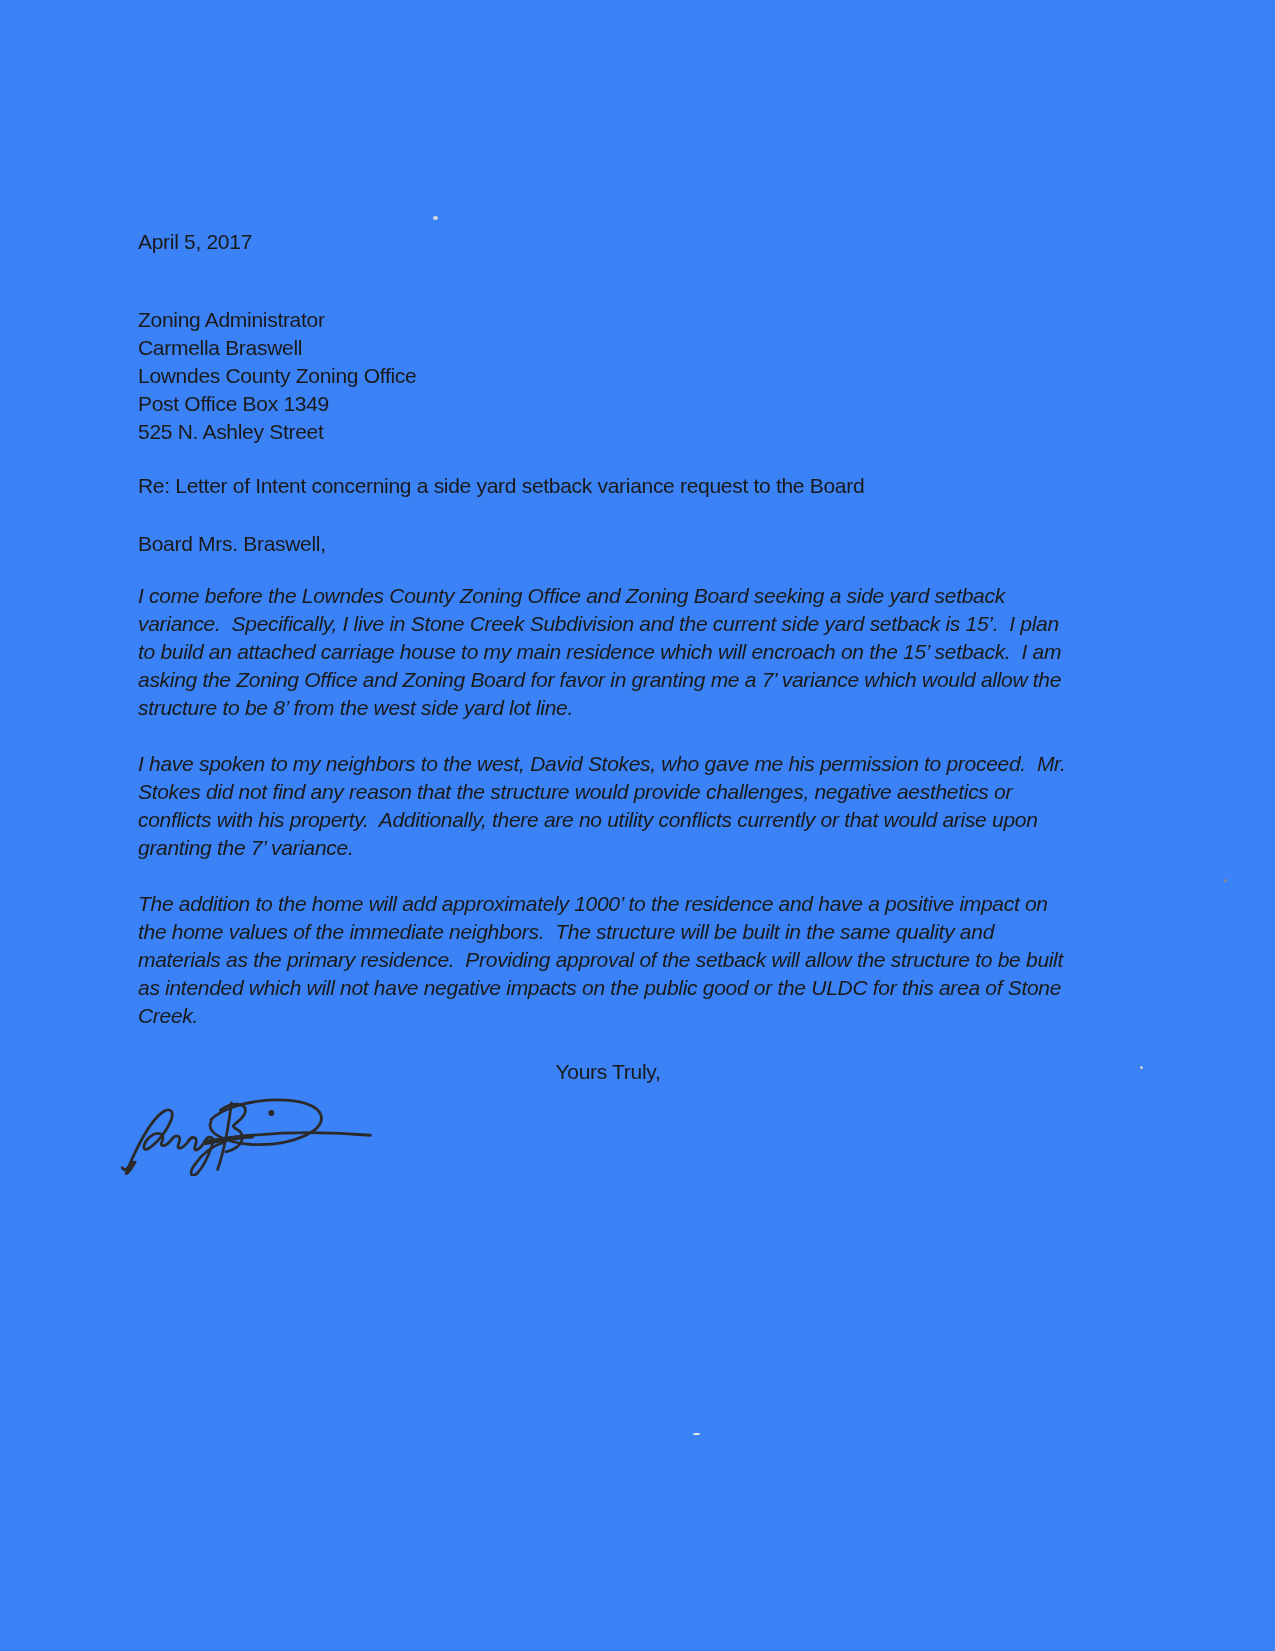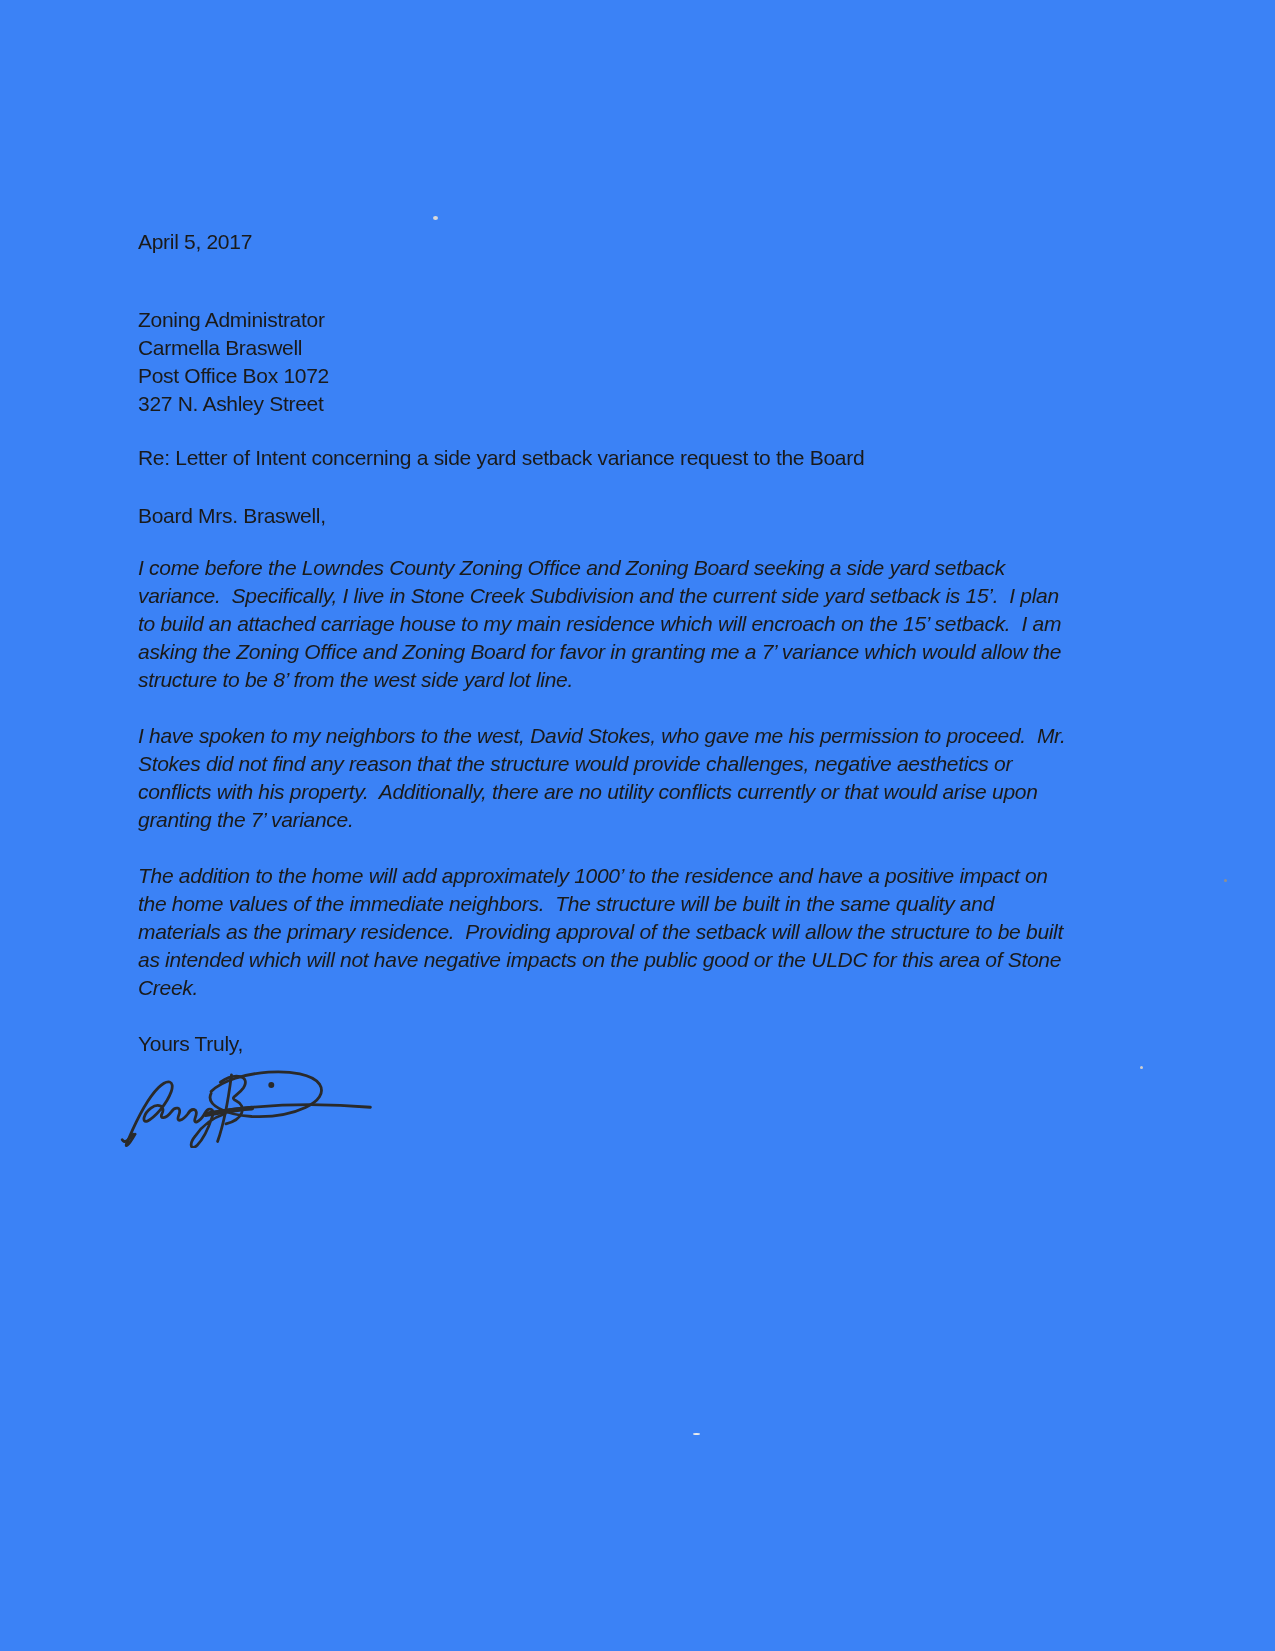--- a/index.html
+++ b/index.html
@@ -40,20 +40,21 @@
   .salutation {
     margin: 0 0 24px 0;
   }
   p.para {
     margin: 0 0 28px 0;
     white-space: pre-wrap;
     font-style: italic;
   }
   .closing {
     margin: 0 0 2px 0;
+    text-align: center;
   }
   .signature {
     margin: 0 0 0 -28px;
     height: 88px;
   }
   .signature svg {
     display: block;
   }
   .signer {
     margin-top: -4px;
@@ -72,22 +73,23 @@
 <body>
 
 <div class="page">
   <div class="content">
 
     <div class="date">April 5, 2017</div>
 
     <div class="recipient">
       <div>Zoning Administrator</div>
       <div>Carmella Braswell</div>
-      <div>Post Office Box 1072</div>
-      <div>327 N. Ashley Street</div>
+      <div>Lowndes County Zoning Office</div>
+      <div>Post Office Box 1349</div>
+      <div>525 N. Ashley Street</div>
     </div>
 
     <div class="subject">Re: Letter of Intent concerning a side yard setback variance request to the Board</div>
 
     <div class="salutation">Board Mrs. Braswell,</div>
 
     <p class="para">I come before the Lowndes County Zoning Office and Zoning Board seeking a side yard setback variance.  Specifically, I live in Stone Creek Subdivision and the current side yard setback is 15’.  I plan to build an attached carriage house to my main residence which will encroach on the 15’ setback.  I am asking the Zoning Office and Zoning Board for favor in granting me a 7’ variance which would allow the structure to be 8’ from the west side yard lot line.</p>
     <p class="para">I have spoken to my neighbors to the west, David Stokes, who gave me his permission to proceed.  Mr. Stokes did not find any reason that the structure would provide challenges, negative aesthetics or conflicts with his property.  Additionally, there are no utility conflicts currently or that would arise upon granting the 7’ variance.</p>
     <p class="para">The addition to the home will add approximately 1000’ to the residence and have a positive impact on the home values of the immediate neighbors.  The structure will be built in the same quality and materials as the primary residence.  Providing approval of the setback will allow the structure to be built as intended which will not have negative impacts on the public good or the ULDC for this area of Stone Creek.</p>
 

